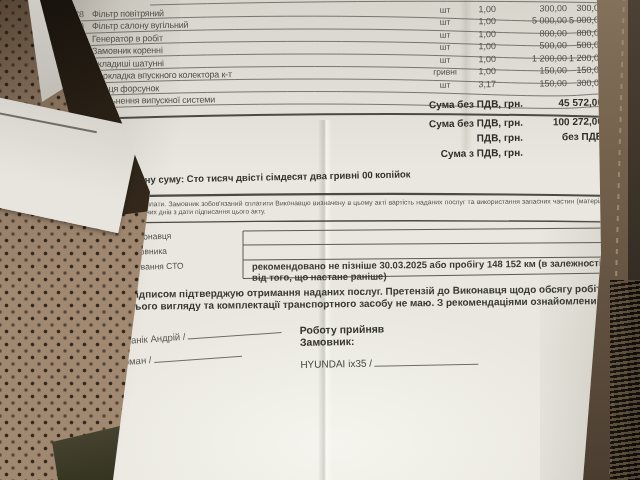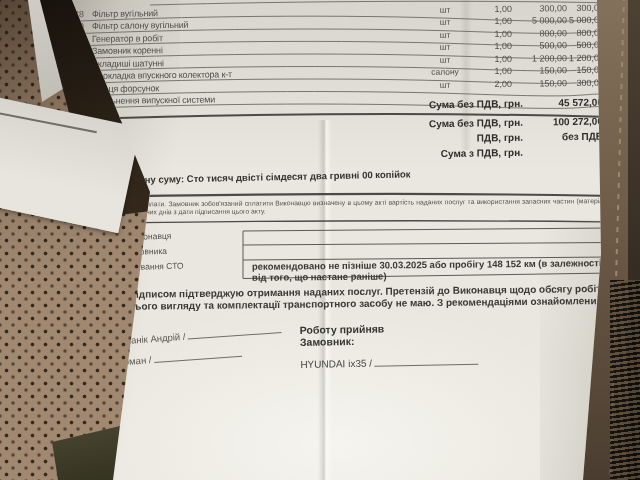--- a/index.html
+++ b/index.html
@@ -56,21 +56,21 @@
   .crease-v-main{left:318px;top:120px;width:14px;height:360px;
     background:linear-gradient(90deg, rgba(0,0,0,0), rgba(72,66,55,.18) 42%, rgba(255,255,250,.55) 60%, rgba(0,0,0,0));}
   .crease-v-top{left:460px;top:0;width:12px;height:150px;
     background:linear-gradient(90deg, rgba(0,0,0,0), rgba(72,66,55,.10) 50%, rgba(0,0,0,0));}
   .curl-shadow-right{left:540px;top:220px;width:70px;height:260px;
     background:linear-gradient(100deg, rgba(0,0,0,0), rgba(60,52,40,.12) 80%);}
   .row{position:absolute;left:60px;right:28px;height:12px;transform:rotate(-0.7deg);}
   .row .num{position:absolute;left:14px;top:0;font-size:9px;color:#514f4a;}
   .row .name{position:absolute;left:32px;top:0;font-size:9px;letter-spacing:-.2px;color:#514f4a;white-space:nowrap;}
   .row .unit{position:absolute;left:352px;width:66px;top:0;font-size:8.5px;text-align:center;color:#514f4a;}
-  .row .qty{position:absolute;left:408px;width:44px;top:0;font-size:9px;text-align:right;color:#514f4a;}
+  .row .qty{position:absolute;left:392px;width:44px;top:0;font-size:9px;text-align:right;color:#514f4a;}
   .row .price{position:absolute;left:458px;width:49px;top:0;font-size:9px;text-align:right;color:#514f4a;}
   .row .total{position:absolute;left:498px;width:46px;top:0;font-size:9px;text-align:right;color:#4a4843;}
   .totrow{position:absolute;height:13px;transform:rotate(-0.9deg);}
   .totrow .tlabel{position:absolute;right:117px;width:180px;text-align:right;font-size:10px;font-weight:700;color:#2e2d29;white-space:nowrap;}
   .totrow .tvalue{position:absolute;right:37px;width:90px;text-align:right;font-size:10px;font-weight:700;color:#2e2d29;white-space:nowrap;}
   .words{left:64px;top:172px;font-size:9.5px;font-weight:700;color:#33322e;transform:rotate(-1.2deg);white-space:nowrap;}
   .terms{left:62px;top:199px;width:552px;font-size:6.8px;line-height:7.9px;color:#55534d;transform:rotate(-0.4deg);text-align:justify;}
   .flabel{position:absolute;left:74px;font-size:8.5px;color:#53514b;white-space:nowrap;transform:rotate(-1.5deg);}
   .fvalue{left:252px;top:260px;width:356px;font-size:9.5px;line-height:10.5px;font-weight:700;color:#3a3934;transform:rotate(-0.6deg);}
   .confirm{left:95px;top:286px;width:524px;font-size:10px;line-height:11.5px;font-weight:700;color:#3a3934;transform:rotate(-0.7deg);}
@@ -132,21 +132,21 @@
         <path d="M243 245 L613 242.5"></path>
         <path d="M243 260 L613 257"></path>
         <path d="M243 278.5 L613 273"></path>
         <path d="M243 231 L243 278.5"></path>
         <path d="M613 228 L613 273"></path>
       </g>
     </svg>
 
     <div class="row" style="top:5.5px">
       <span class="num">28</span>
-      <span class="name">Фільтр вугільний</span>
+      <span class="name">Фільтр повітряний</span>
       <span class="unit">шт</span>
       <span class="qty">1,00</span>
       <span class="price">300,00</span>
       <span class="total">300,00</span>
     </div>
     <div class="row" style="top:18px">
       <span class="num">29</span>
       <span class="name">Фільтр салону вугільний</span>
       <span class="unit">шт</span>
       <span class="qty">1,00</span>
@@ -173,30 +173,30 @@
       <span class="num">32</span>
       <span class="name">Вкладиші шатунні</span>
       <span class="unit">шт</span>
       <span class="qty">1,00</span>
       <span class="price">1 200,00</span>
       <span class="total">1 200,00</span>
     </div>
     <div class="row" style="top:68px">
       <span class="num">33</span>
       <span class="name">Прокладка впускного колектора к-т</span>
-      <span class="unit">салону</span>
+      <span class="unit">гривні</span>
       <span class="qty">1,00</span>
       <span class="price">150,00</span>
       <span class="total">150,00</span>
     </div>
     <div class="row" style="top:80.5px">
       <span class="num">34</span>
       <span class="name">Кільця форсунок</span>
       <span class="unit">шт</span>
-      <span class="qty">2,00</span>
+      <span class="qty">3,17</span>
       <span class="price">150,00</span>
       <span class="total">300,00</span>
     </div>
     <div class="row" style="top:93px">
       <span class="num">35</span>
       <span class="name">Ущільнення випускної системи</span>
       <span class="unit"></span>
       <span class="qty"></span>
       <span class="price"></span>
       <span class="total"></span>

